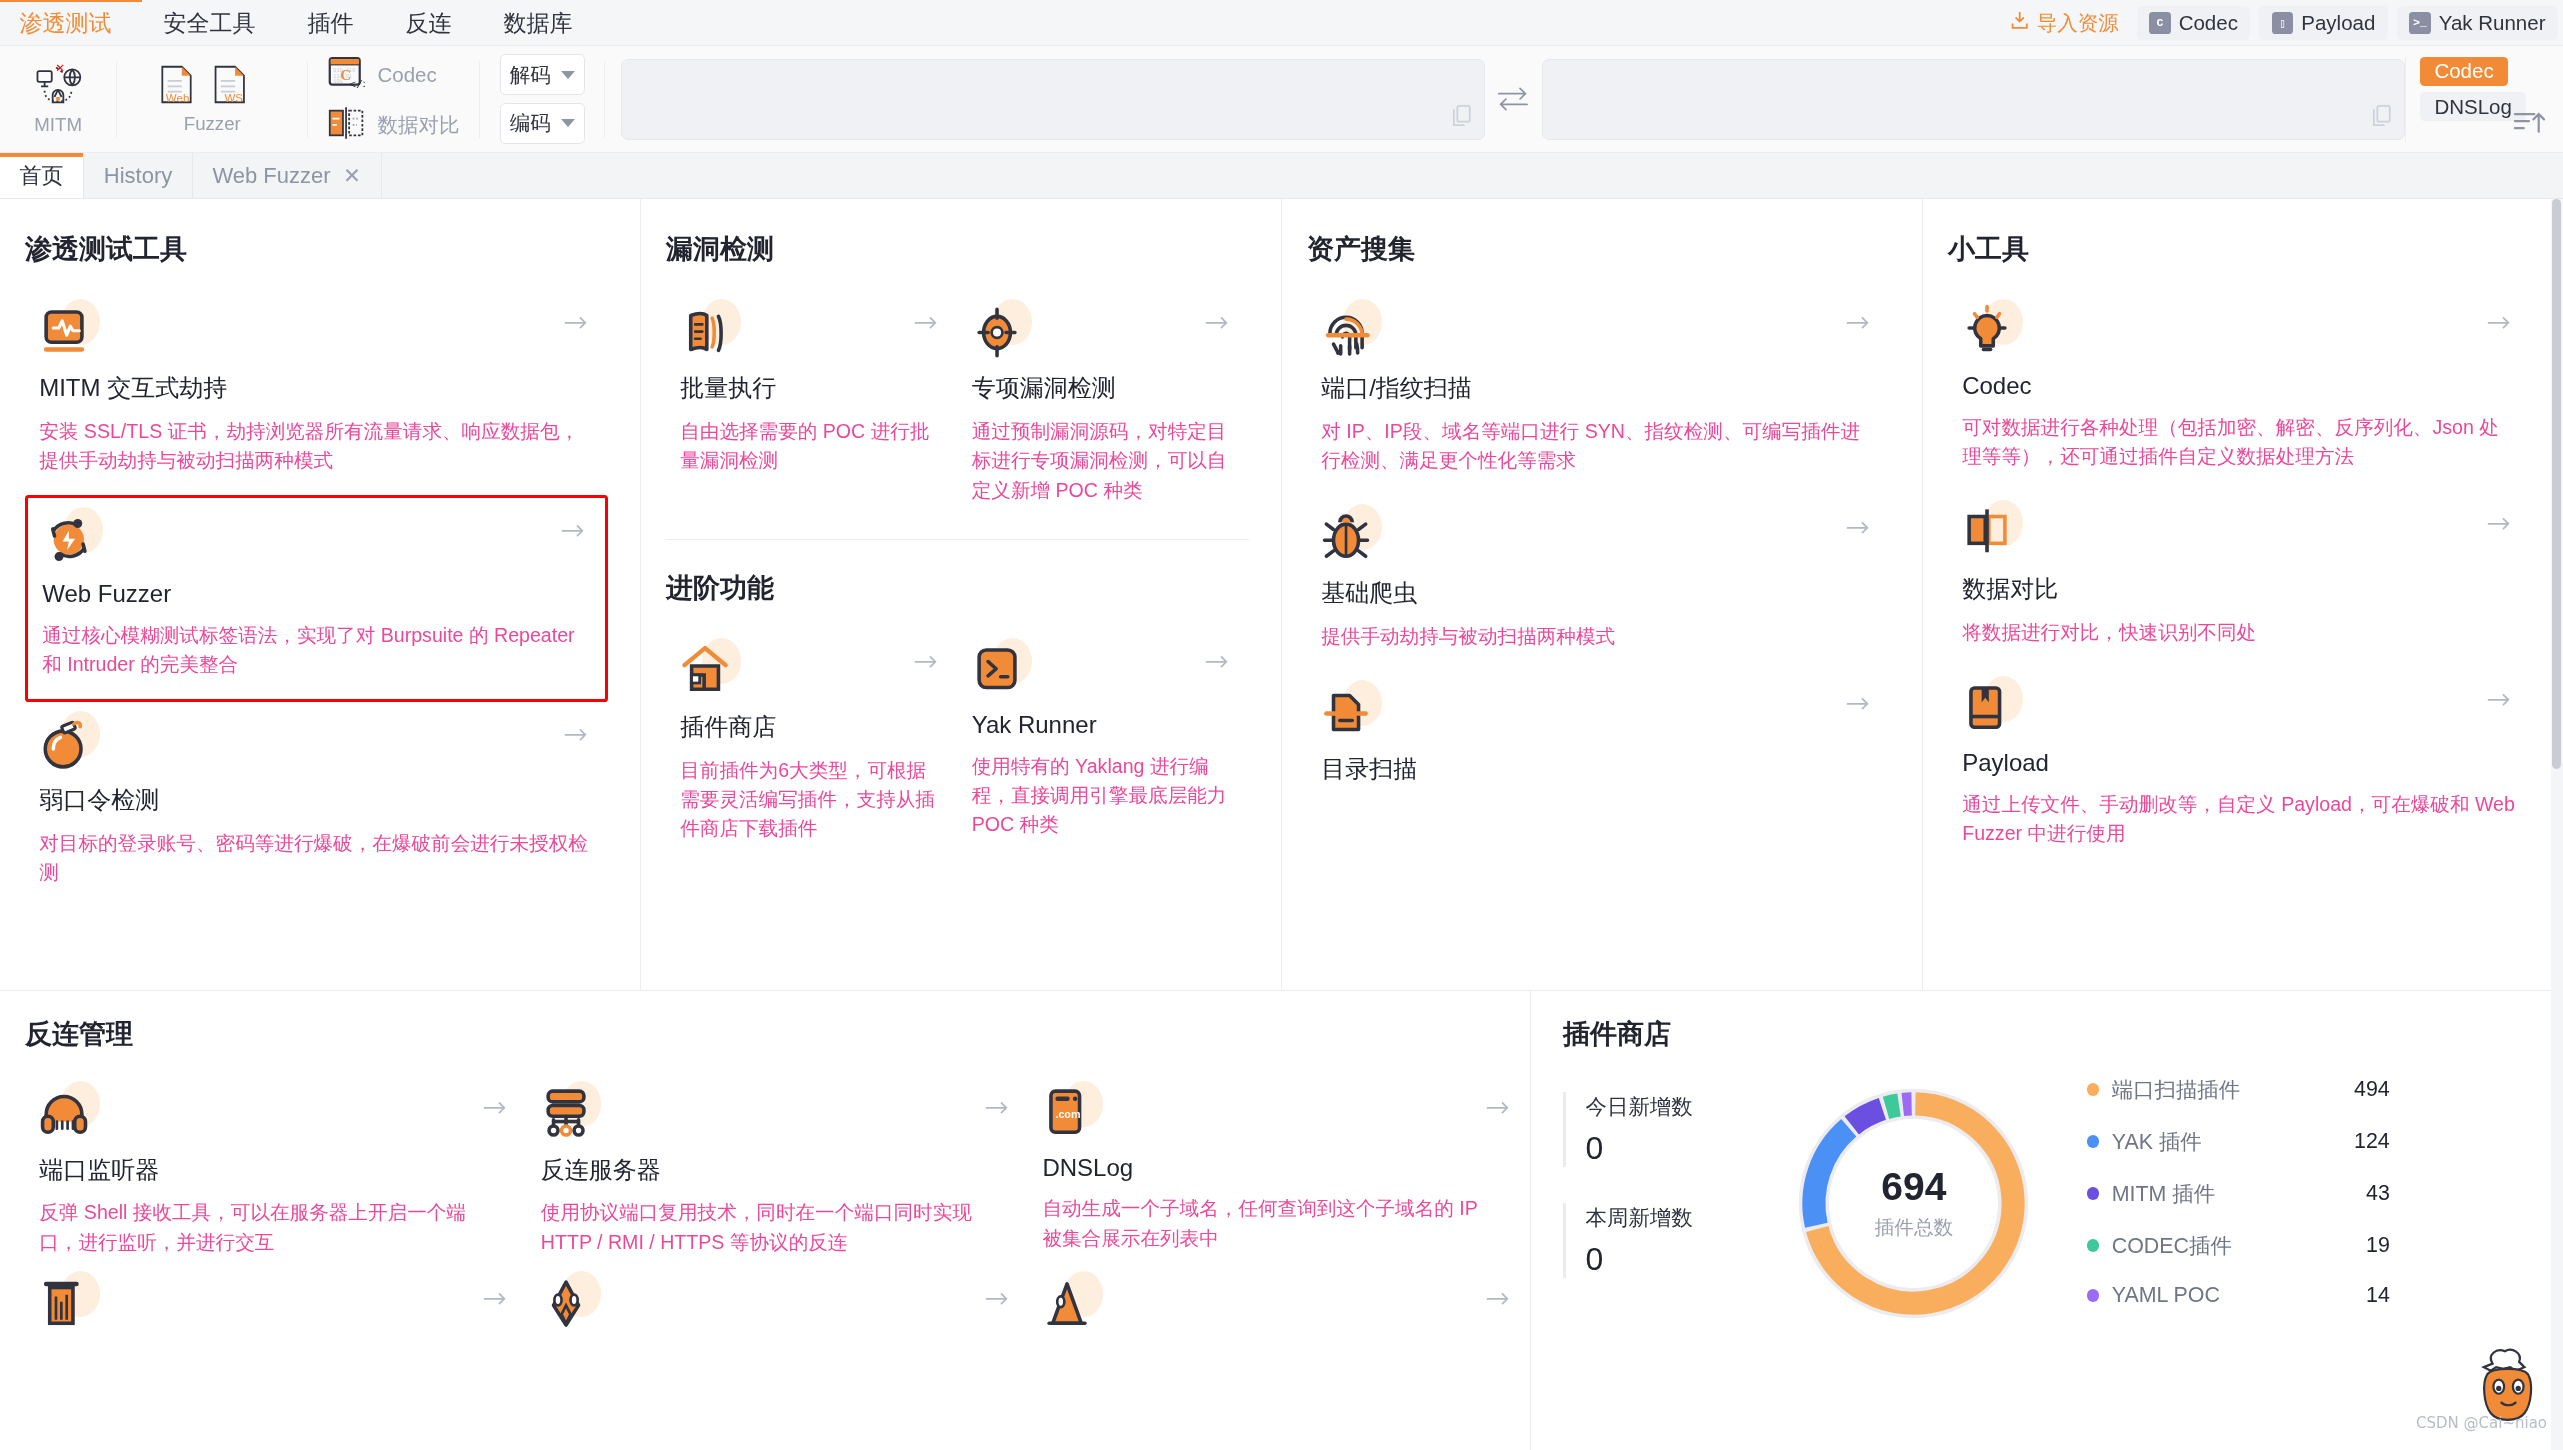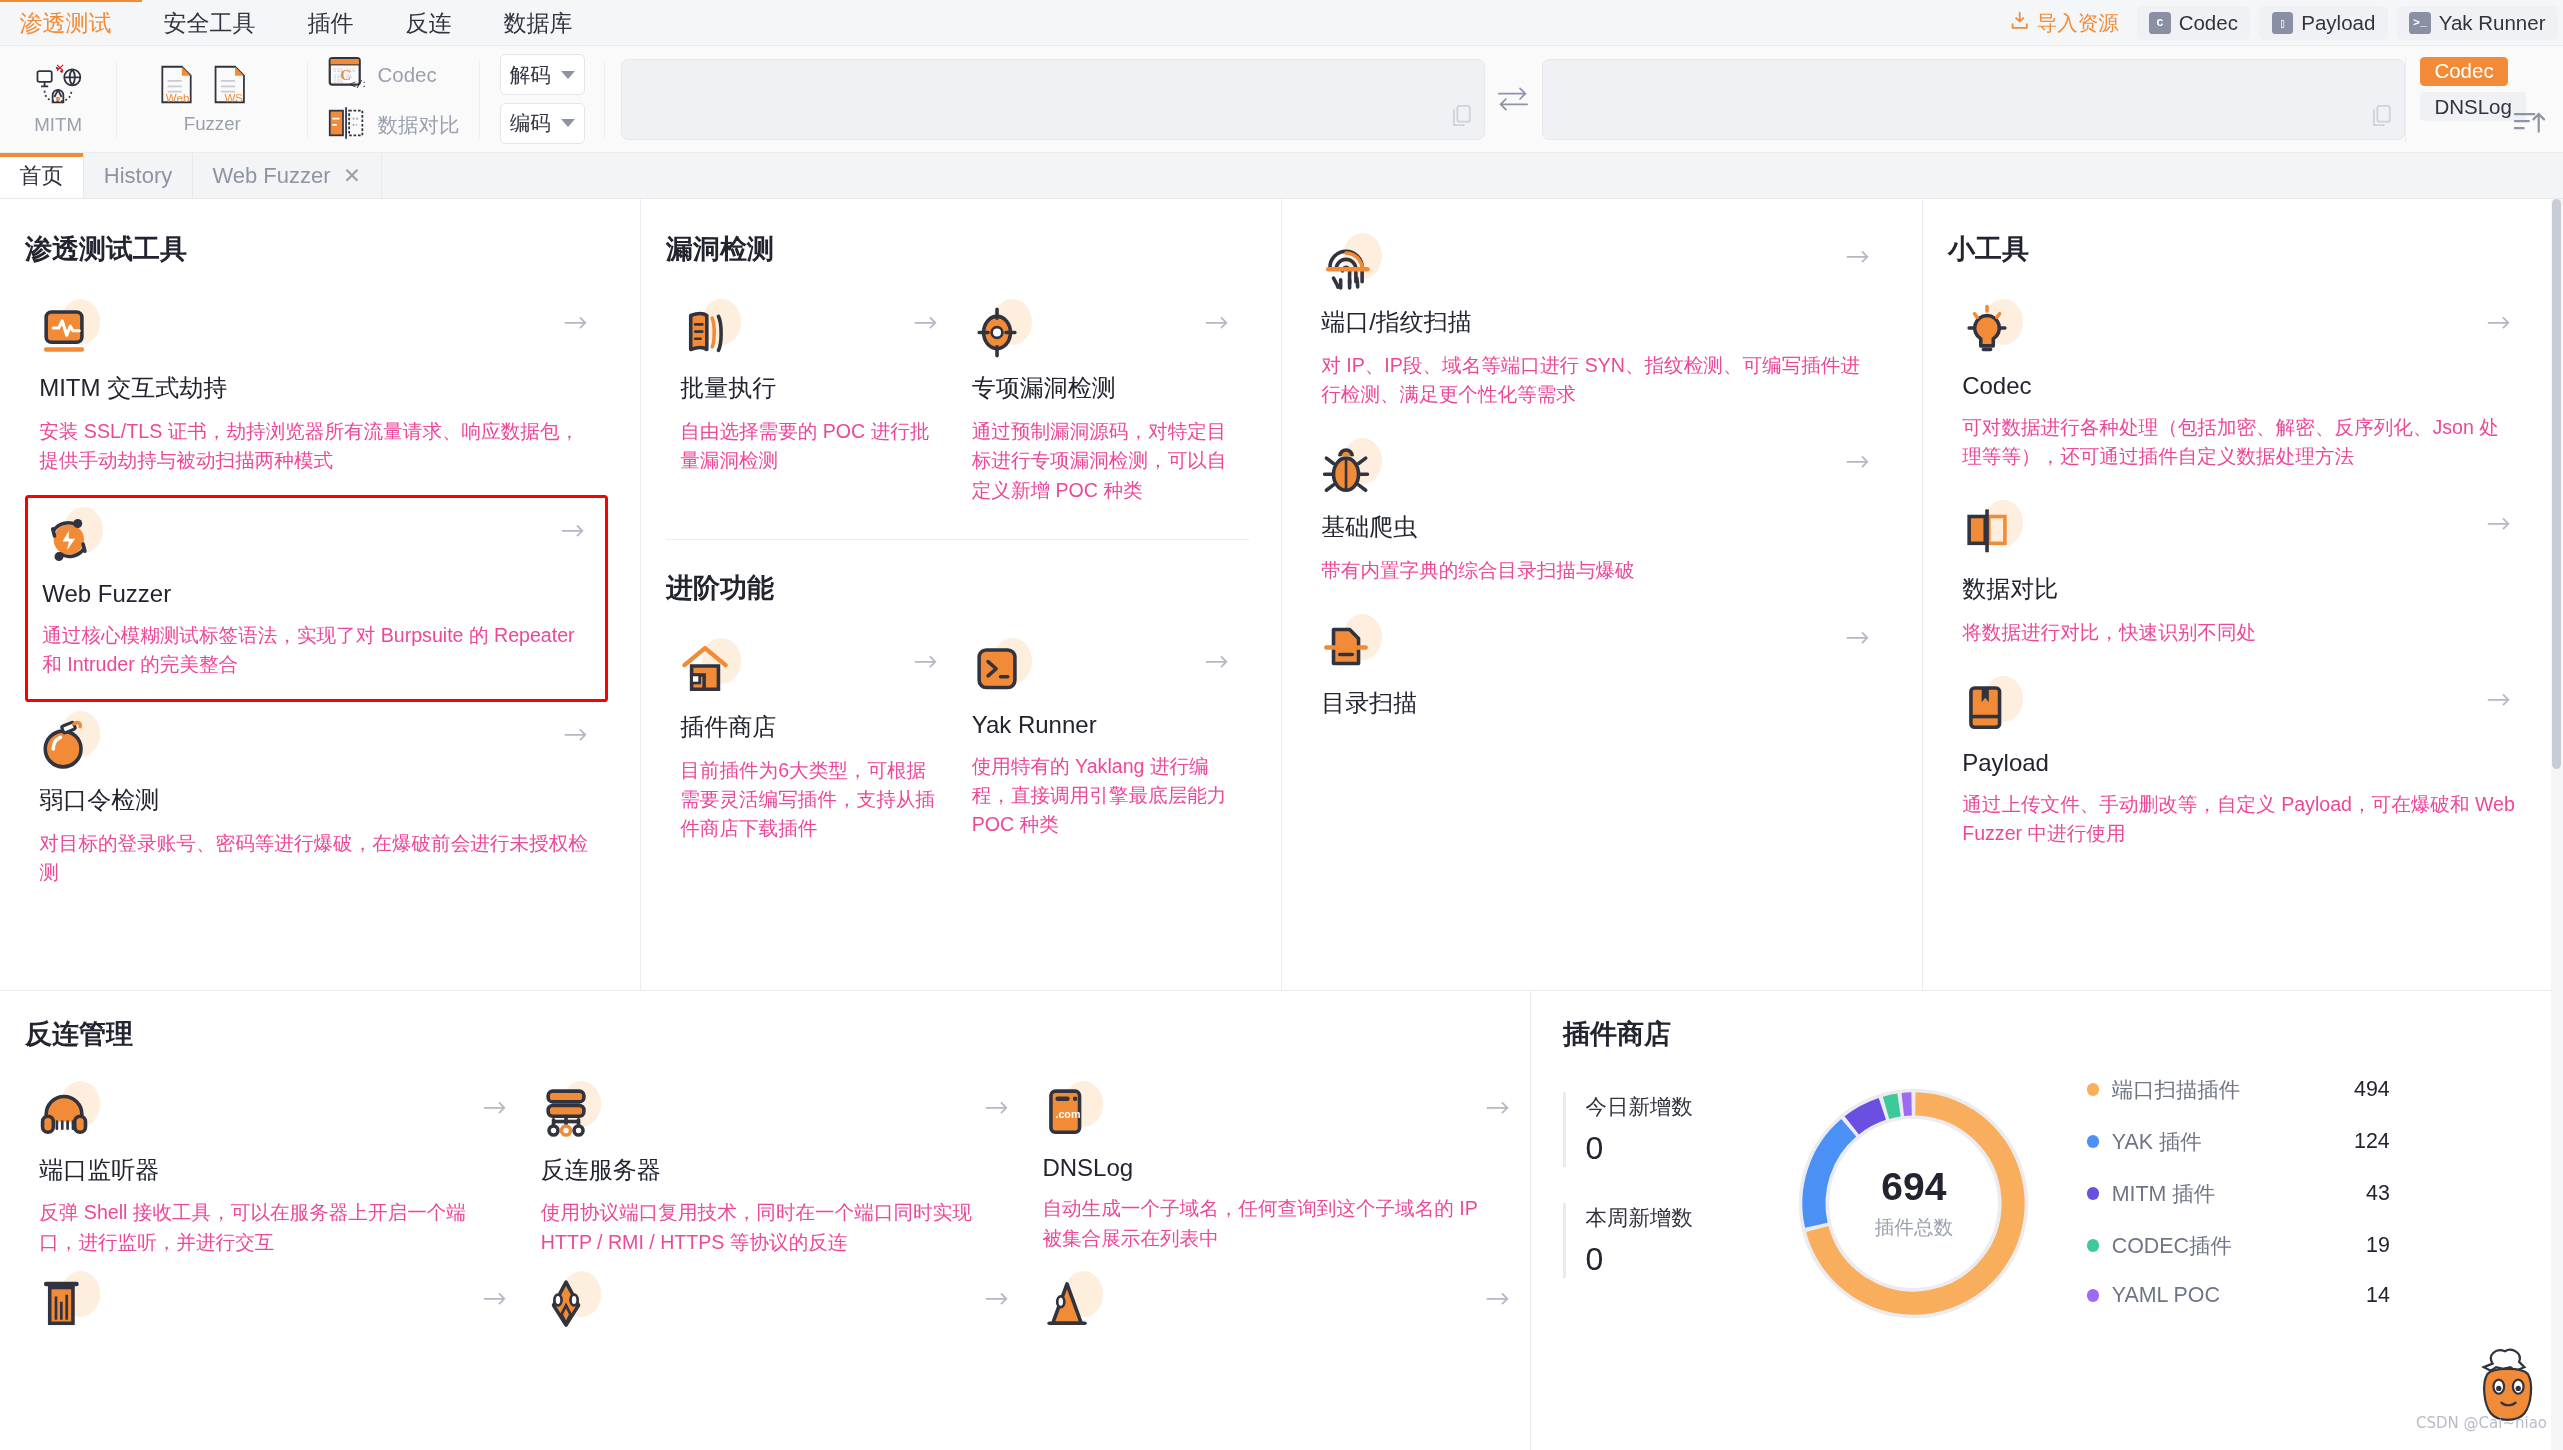--- a/index.html
+++ b/index.html
@@ -504,20 +504,21 @@
               <svg width="25" height="19.6" viewBox="0 0 28 22" fill="none" stroke="#b3b8c4" stroke-width="2">
                   <path d="M2 11h23M19 5l6 6-6 6"></path>
                 </svg>
             </span>
           </div>
         </div>
       </div>
     </div>
 
     <div class="col">
+      <div class="sect-title">资产搜集</div>
       <div class="cards">
         <div class="card w1">
           <div class="card-ico-wrap">
             <div class="blob"></div>
             <svg width="59" height="59" viewBox="0 0 66 66" fill="none">
               <path d="M10 34a18 18 0 0 1 36 0v16" stroke="#31343f" stroke-width="4" fill="none" stroke-linecap="round"></path>
               <path d="M17 36a11 11 0 0 1 22 0v14" stroke="#31343f" stroke-width="4" fill="none" stroke-linecap="round"></path>
               <path d="M24 38a4 4 0 0 1 8 0v14" stroke="#31343f" stroke-width="4" fill="none" stroke-linecap="round"></path>
               <path d="M28 18c10 0 18 8 18 18" stroke="#f28b37" stroke-width="4" fill="none" stroke-linecap="round"></path>
               <path d="M8 36h44" stroke="#f28b37" stroke-width="5" stroke-linecap="round"></path>
@@ -536,21 +537,21 @@
           <div class="card-ico-wrap">
             <div class="blob"></div>
             <svg width="59" height="59" viewBox="0 0 66 66" fill="none">
               <ellipse cx="28" cy="36" rx="14" ry="18" fill="#f28b37" stroke="#31343f" stroke-width="4"></ellipse>
               <path d="M28 18v36" stroke="#31343f" stroke-width="3"></path>
               <path d="M21 16a7 7 0 0 1 14 0" stroke="#31343f" stroke-width="4" fill="#f28b37"></path>
               <path d="M14 24l-8-6M42 24l8-6M12 36H4M44 36h8M14 48l-8 6M42 48l8 6" stroke="#31343f" stroke-width="4" stroke-linecap="round"></path>
             </svg>
           </div>
           <div class="card-title">基础爬虫</div>
-          <div class="card-desc">带有内置字典的综合目录扫描与爆破</div>
+          <div class="card-desc">提供手动劫持与被动扫描两种模式</div>
           <span class="arrow">
             <svg width="25" height="19.6" viewBox="0 0 28 22" fill="none" stroke="#b3b8c4" stroke-width="2">
                 <path d="M2 11h23M19 5l6 6-6 6"></path>
               </svg>
           </span>
         </div>
         <div class="card w1">
           <div class="card-ico-wrap">
             <div class="blob"></div>
             <svg width="59" height="59" viewBox="0 0 66 66" fill="none">

